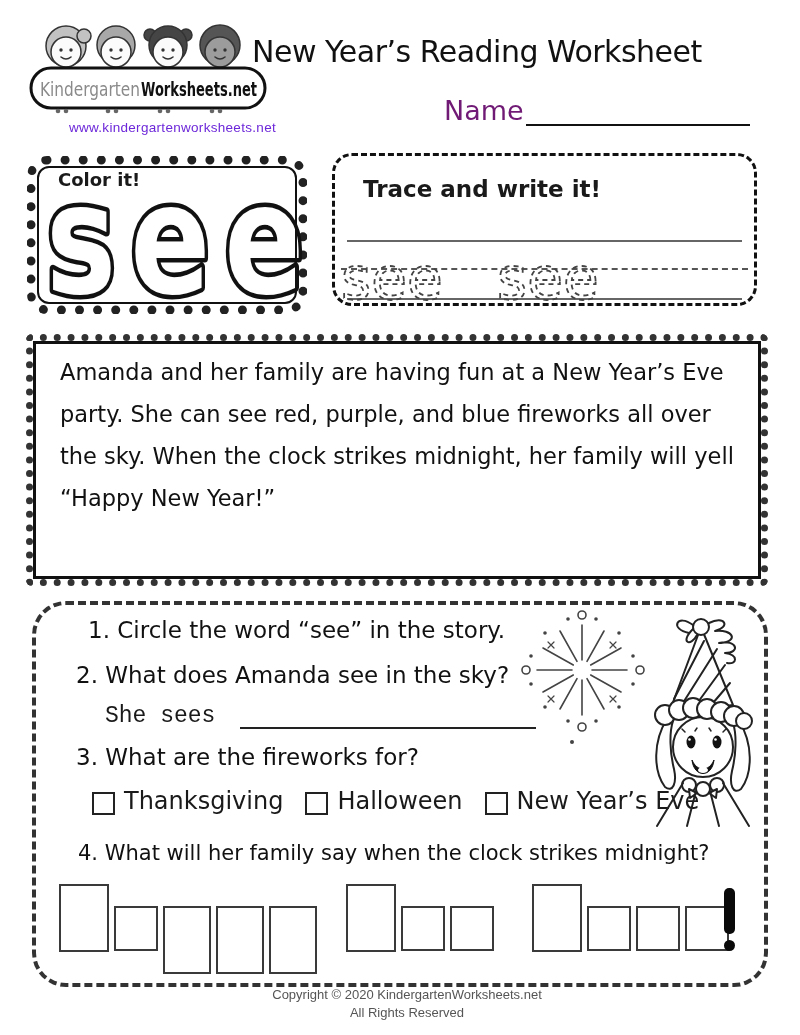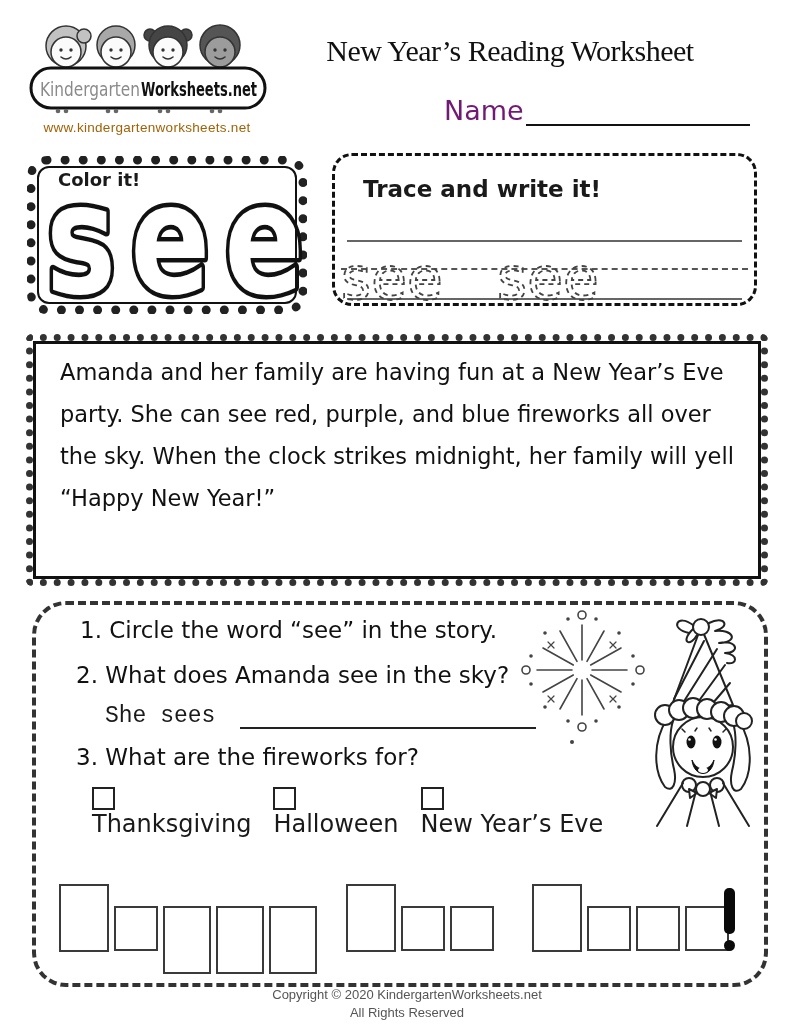--- a/index.html
+++ b/index.html
@@ -4,27 +4,27 @@
 <style>
   html,body { margin:0; padding:0; background:#fff; }
   .page {
     position:relative; width:800px; height:1035px; background:#fff;
     font-family:"DejaVu Sans", sans-serif; color:#1a1a1a; overflow:hidden;
   }
 
   
   .logo-svg { position:absolute; left:28px; top:4px; width:240px; height:112px; }
   .logo-url {
-    position:absolute; left:18px; top:120px; width:258px; text-align:center;
-    font-size:13.5px; color:#a16207; letter-spacing:.3px;
+    position:absolute; left:18px; top:120px; width:258px; text-align:right;
+    font-size:13.5px; color:#6d28d9; letter-spacing:.3px;
     font-family:"Liberation Sans", sans-serif;
   }
   .page-title {
-    position:absolute; left:252px; top:34px; width:516px; text-align:center;
-    font-size:30px; letter-spacing:-.5px; color:#111;font-family:Liberation Serif, serif;
+    position:absolute; left:252px; top:34px; width:516px; text-align:left;
+    font-size:30px; letter-spacing:-.5px; color:#111;
   }
   .name-row {
     position:absolute; left:444px; top:92px; width:306px;
     display:flex; align-items:flex-end; font-size:27px; color:#701a75;
   }
   .name-line { flex:1; height:32px; margin-left:2px; border-bottom:2.5px solid #111; }
 
   
   .color-box {
     position:absolute; left:27px; top:156px; width:262px; height:140px;
@@ -59,27 +59,27 @@
   }
   .story-title { text-align:center; padding-top:7px; font-size:33px; font-weight:500; color:#111; }
   .story-body { margin:7px 24px 11px 24px; font-size:22.5px; line-height:42px; color:#111; }
 
   
   .questions-box {
     position:absolute; left:32px; top:601px; width:728px; height:378px;
     border:4px dashed #333; border-radius:34px;
   }
   .q { position:absolute; font-size:23px; color:#111; white-space:nowrap; }
-  .q1 { left:44px; top:12px; }
+  .q1 { left:52px; top:12px; }
   .q2 { left:40px; top:57px; }
   .shesees { position:absolute; left:69px; top:94px; display:flex; align-items:flex-end; font-size:23px;font-family:Liberation Mono, monospace; }
   .shesees .wline { width:296px; margin-left:25px; height:28px; border-bottom:2.5px solid #222; }
   .q3 { left:40px; top:139px; }
   .cb-row { position:absolute; left:56px; top:182px; display:flex; align-items:center; gap:22px; font-size:24px; }
-  .cb-item { display:inline-flex; align-items:flex-start;flex-direction:column; }
+  .cb-item { display:inline-flex; align-items:flex-end; }
   .cb-box { width:19px; height:19px; border:2px solid #222; margin-right:9px; background:#fff; }
   .q4 { left:42px; top:236px; font-size:21px; }
 
   .boxes-row { position:absolute; left:23px; top:279px; display:flex; align-items:flex-start; }
   .box-group { display:flex; align-items:flex-start; }
   .box-group:nth-child(2) { margin-left:24px; }
   .box-group:nth-child(3) { margin-left:33px; }
   .abox { box-sizing:border-box; border:2.5px solid #3a3a3a; background:#fff; margin-right:5px; }
   .abox.tall  { width:50px; height:68px; }
   .abox.short { width:44px; height:45px; margin-top:22px; }
@@ -200,20 +200,21 @@
       <span class="cb-item">
         <span class="cb-box"></span>
         <span>Halloween</span>
       </span>
       <span class="cb-item">
         <span class="cb-box"></span>
         <span>New Year’s Eve</span>
       </span>
     </div>
 
+    <div class="q q4">4. What will her family say when the clock strikes midnight?</div>
 
     <div class="boxes-row">
         <div class="box-group">
           <div class="abox tall"></div>
           <div class="abox short"></div>
           <div class="abox desc"></div>
           <div class="abox desc"></div>
           <div class="abox desc"></div>
         </div>
         <div class="box-group">

